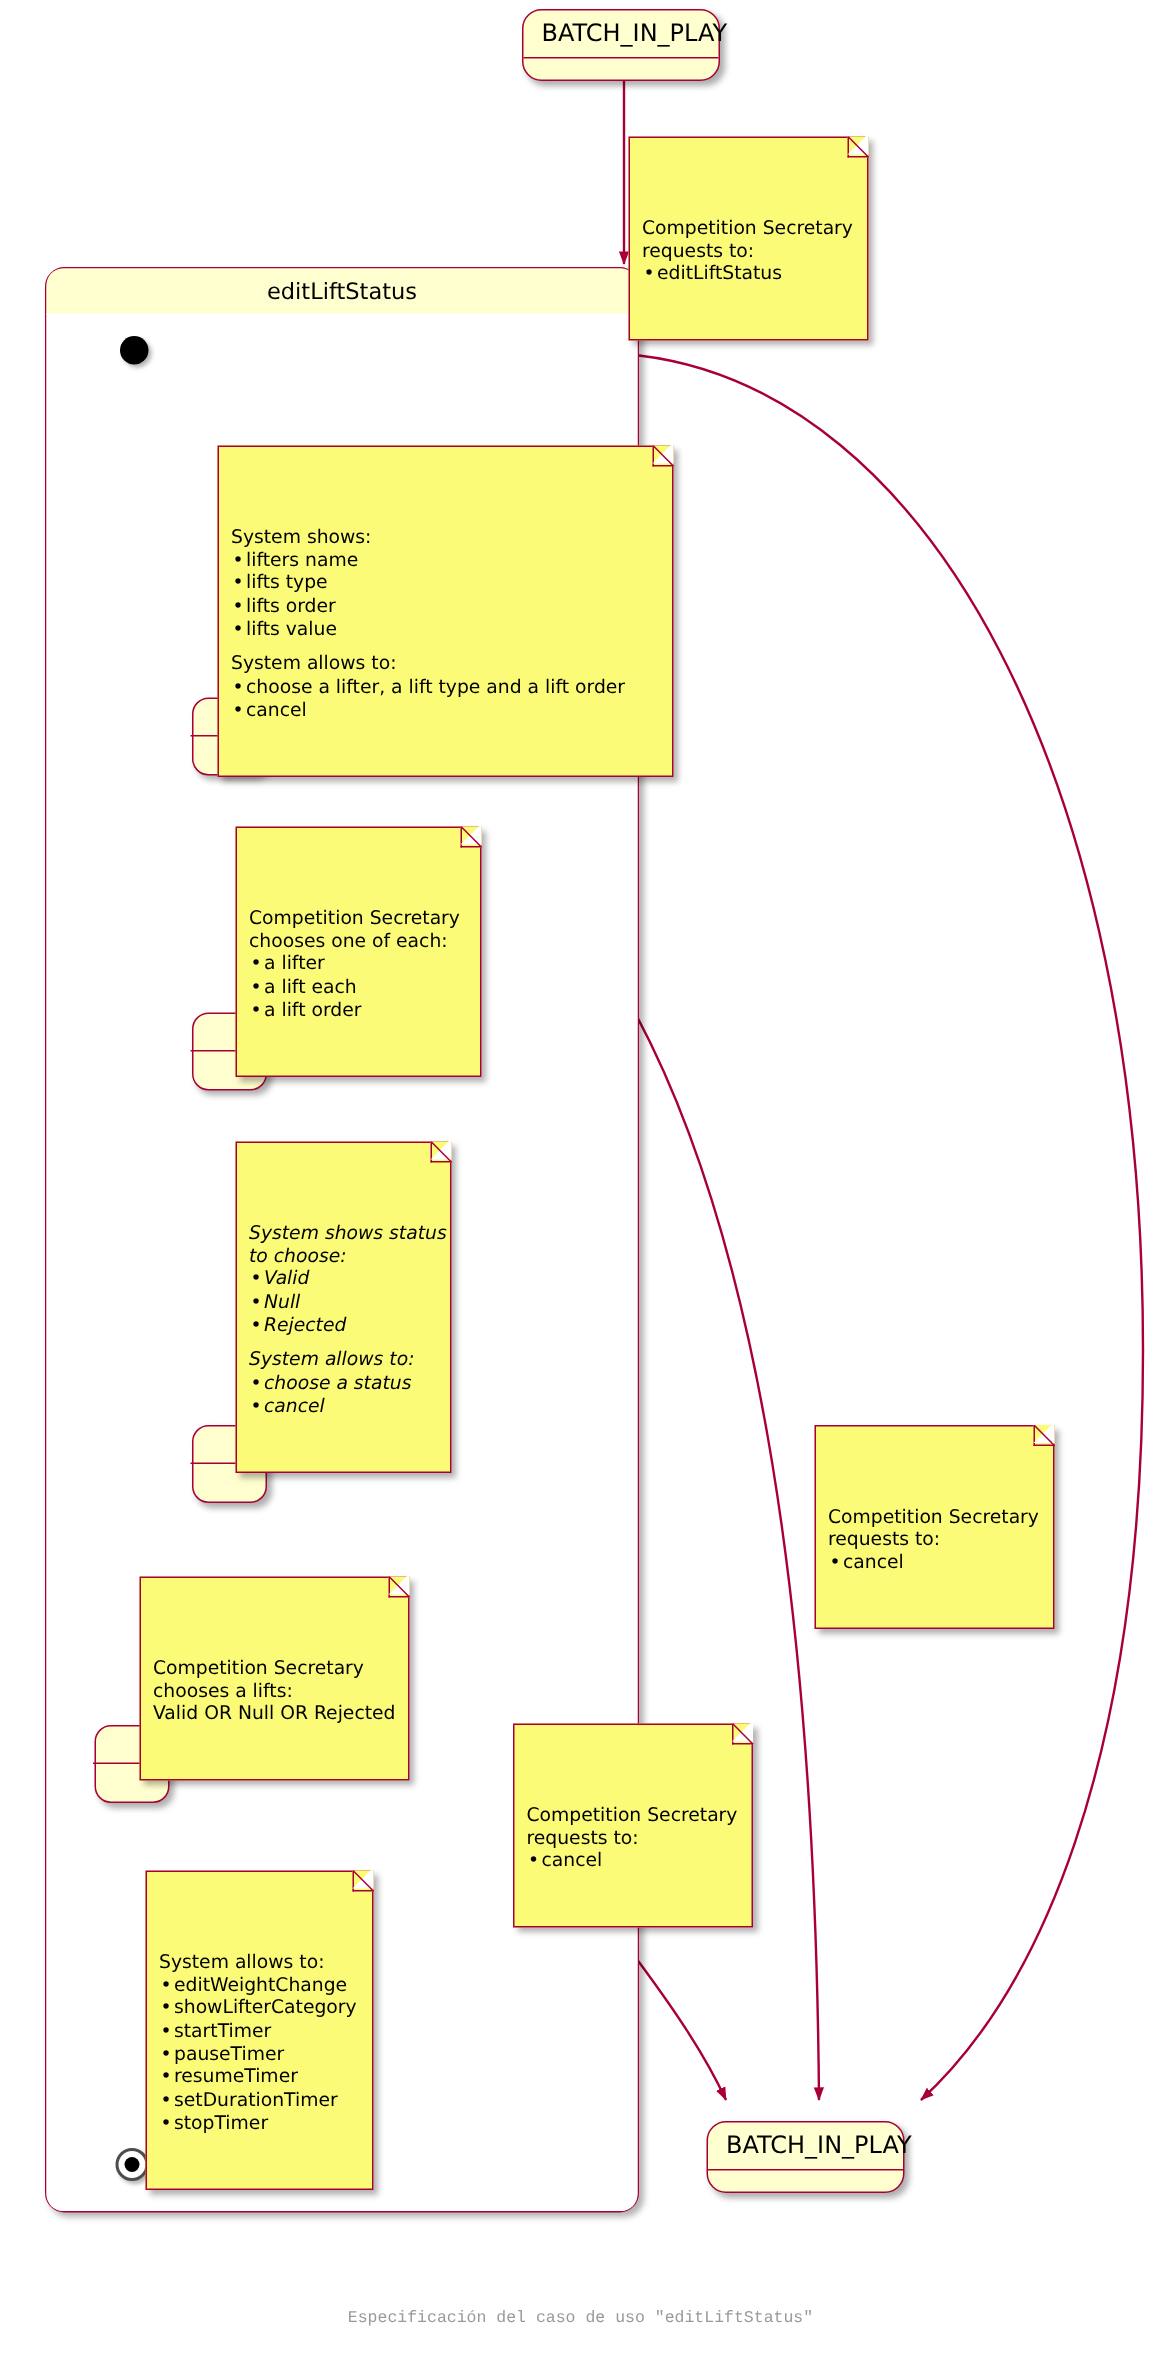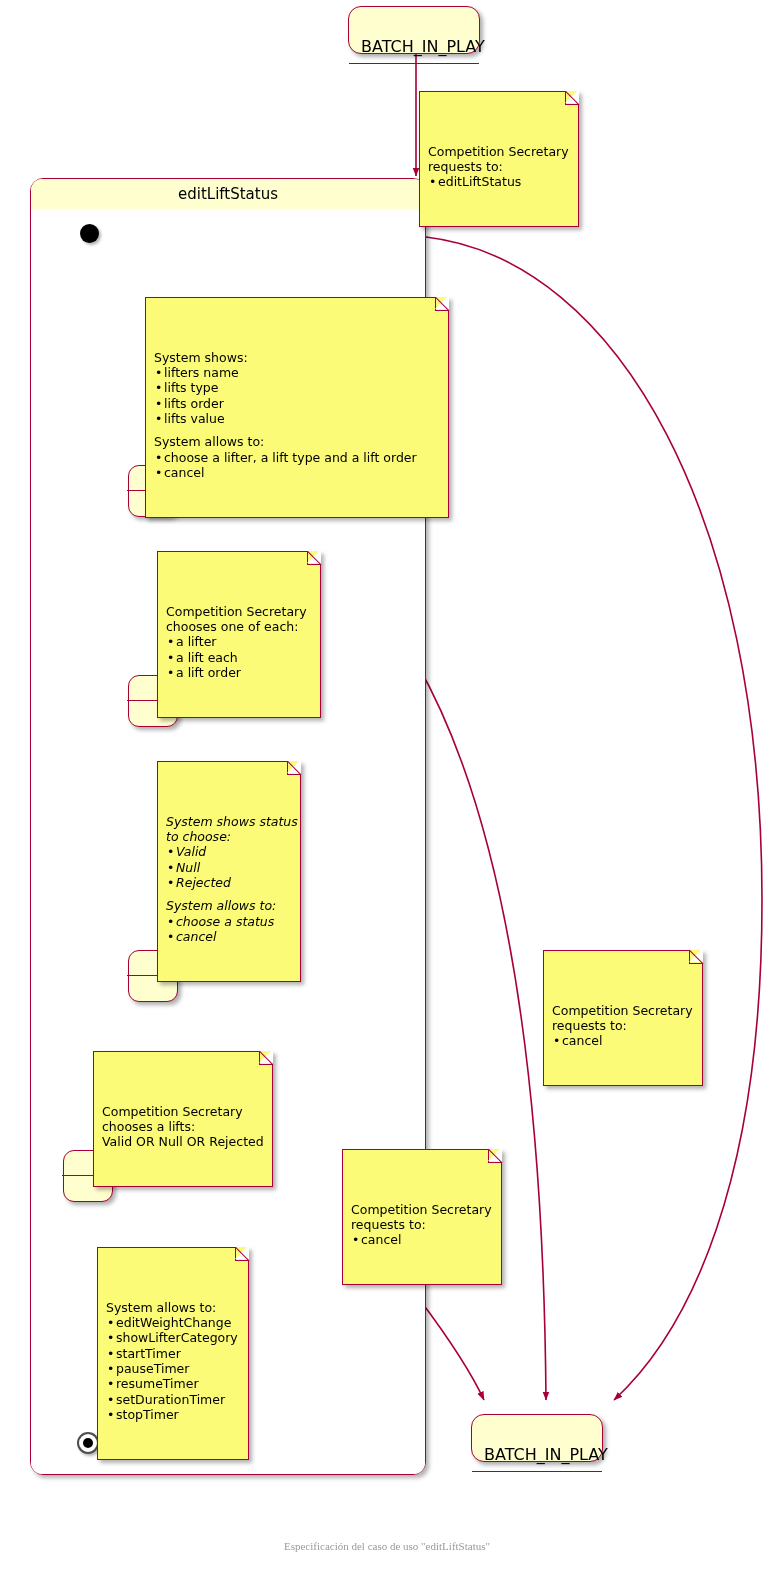--- a/index.html
+++ b/index.html
@@ -39,21 +39,20 @@
   }
   .state .state-title {
     box-sizing: border-box;
     text-align: center;
     color: #000000;
     font-size: 16px;
     line-height: 1;
     padding: 7px 12px 8px 12px;
     border-bottom: 1.6px solid #A80036;
     white-space: nowrap;
-    margin-top: 25px;
   }
   .state .state-body {
     height: 20px;
   }
 
   
   .state-small {
     position: absolute;
     box-sizing: border-box;
     background: #FEFECE;
@@ -188,21 +187,21 @@
     background: #000000;
   }
 
   
   .caption {
     position: absolute;
     width: 774px;
     text-align: center;
     color: #9A9A9A;
     font-size: 11px;
-    font-family: Liberation Serif, serif;
+    font-family: Liberation Mono, monospace;
   }
 </style>
 </head>
 <body>
 
 <div id="diagram-root">
 
   <svg class="edges" viewBox="0 0 774 1569">
     <defs>
       <marker id="arrow" markerWidth="10" markerHeight="10" refX="8.4" refY="4" orient="auto" markerUnits="userSpaceOnUse">

